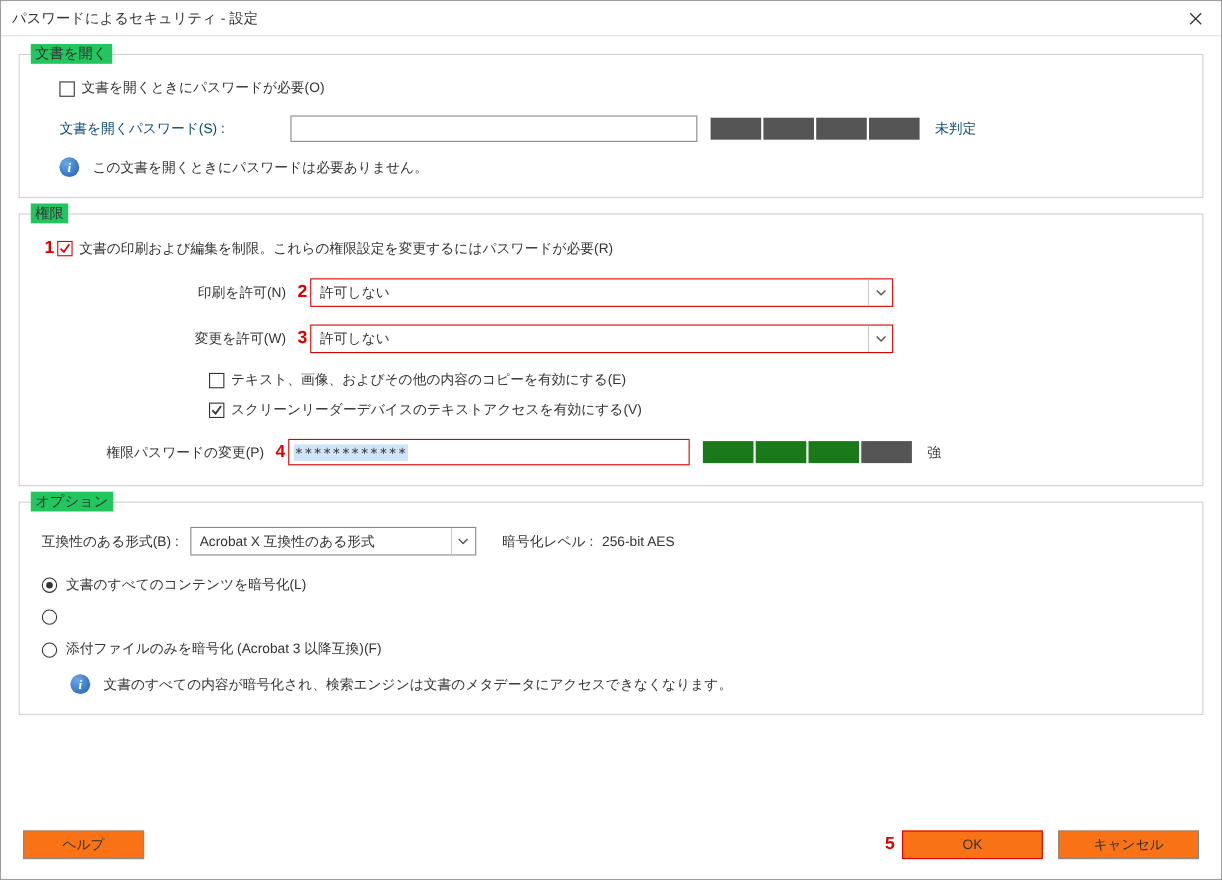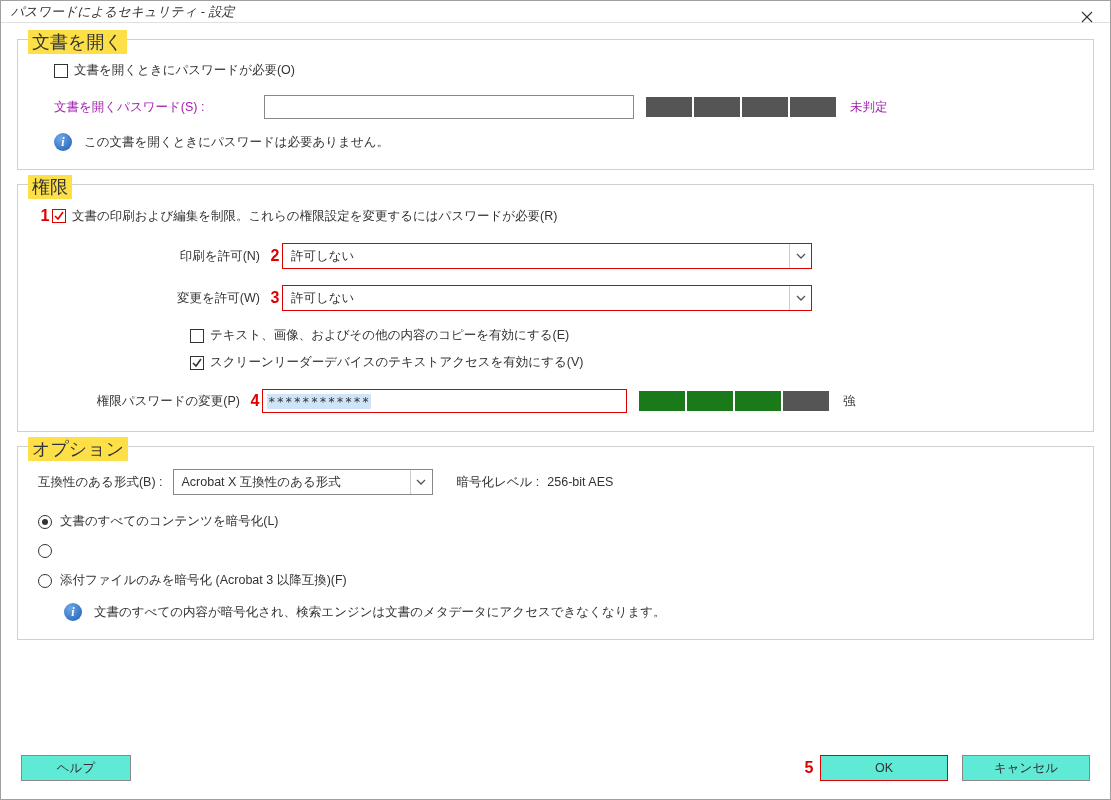--- a/index.html
+++ b/index.html
@@ -16,28 +16,27 @@
   }
   .window {
     border: 1px solid #a0a0a0;
     width: 1111px;
     height: 800px;
     background: #fff;
     display: flex;
     flex-direction: column;
   }
   .titlebar {
-    height: 22px;
+    height: 32px;
     display: flex;
     align-items: center;
     padding: 0 10px;
     border-bottom: 1px solid #e0e0e0;
     font-size: 13px;
     position: relative;
-    font-style: italic;
   }
   .titlebar .close {
     position: absolute;
     right: 0;
     top: 0;
     width: 46px;
     height: 32px;
     display: flex;
     align-items: center;
     justify-content: center;
@@ -51,23 +50,23 @@
   .group {
     border: 1px solid #d0d0d0;
     margin-bottom: 14px;
     padding: 14px 20px 18px 20px;
     position: relative;
   }
   .group-title {
     position: absolute;
     top: -10px;
     left: 10px;
-    background: #fde047;
+    background: #22c55e;
     padding: 0 4px;
-    font-size: 18px;
+    font-size: 13px;
   }
   .row {
     display: flex;
     align-items: center;
     margin-bottom: 10px;
   }
   .row:last-child { margin-bottom: 0; }
   .checkbox-box {
     width: 14px;
     height: 14px;
@@ -76,21 +75,21 @@
     align-items: center;
     justify-content: center;
     margin-right: 6px;
     flex-shrink: 0;
     background: #fff;
   }
   .checkbox-box.red { border: 1px solid #d00; }
   .check-mark {
     width: 10px; height: 10px;
   }
-  .disabled-text { color: #a21caf; }
+  .disabled-text { color: #0c4a6e; }
   .text-field {
     height: 24px;
     border: 1px solid #888;
     background: #fff;
     padding: 0 6px;
     font-size: 12.5px;
     display: flex;
     align-items: center;
   }
   .strength-bar {
@@ -177,21 +176,21 @@
   .radio-dot { width: 6px; height: 6px; background: #333; border-radius: 50%; }
   .footer {
     display: flex;
     align-items: center;
     padding: 0 20px 18px 20px;
   }
   .btn {
     height: 26px;
     min-width: 110px;
     border: 1px solid #888;
-    background: #5eead4;
+    background: #f97316;
     display: flex;
     align-items: center;
     justify-content: center;
     font-size: 12.5px;
   }
   .btn.red { border: 1.5px solid #d00; }
   .spacer { flex: 1; }
   .pw-text-sel {
     background: #cfe4f8;
     color: #333;

